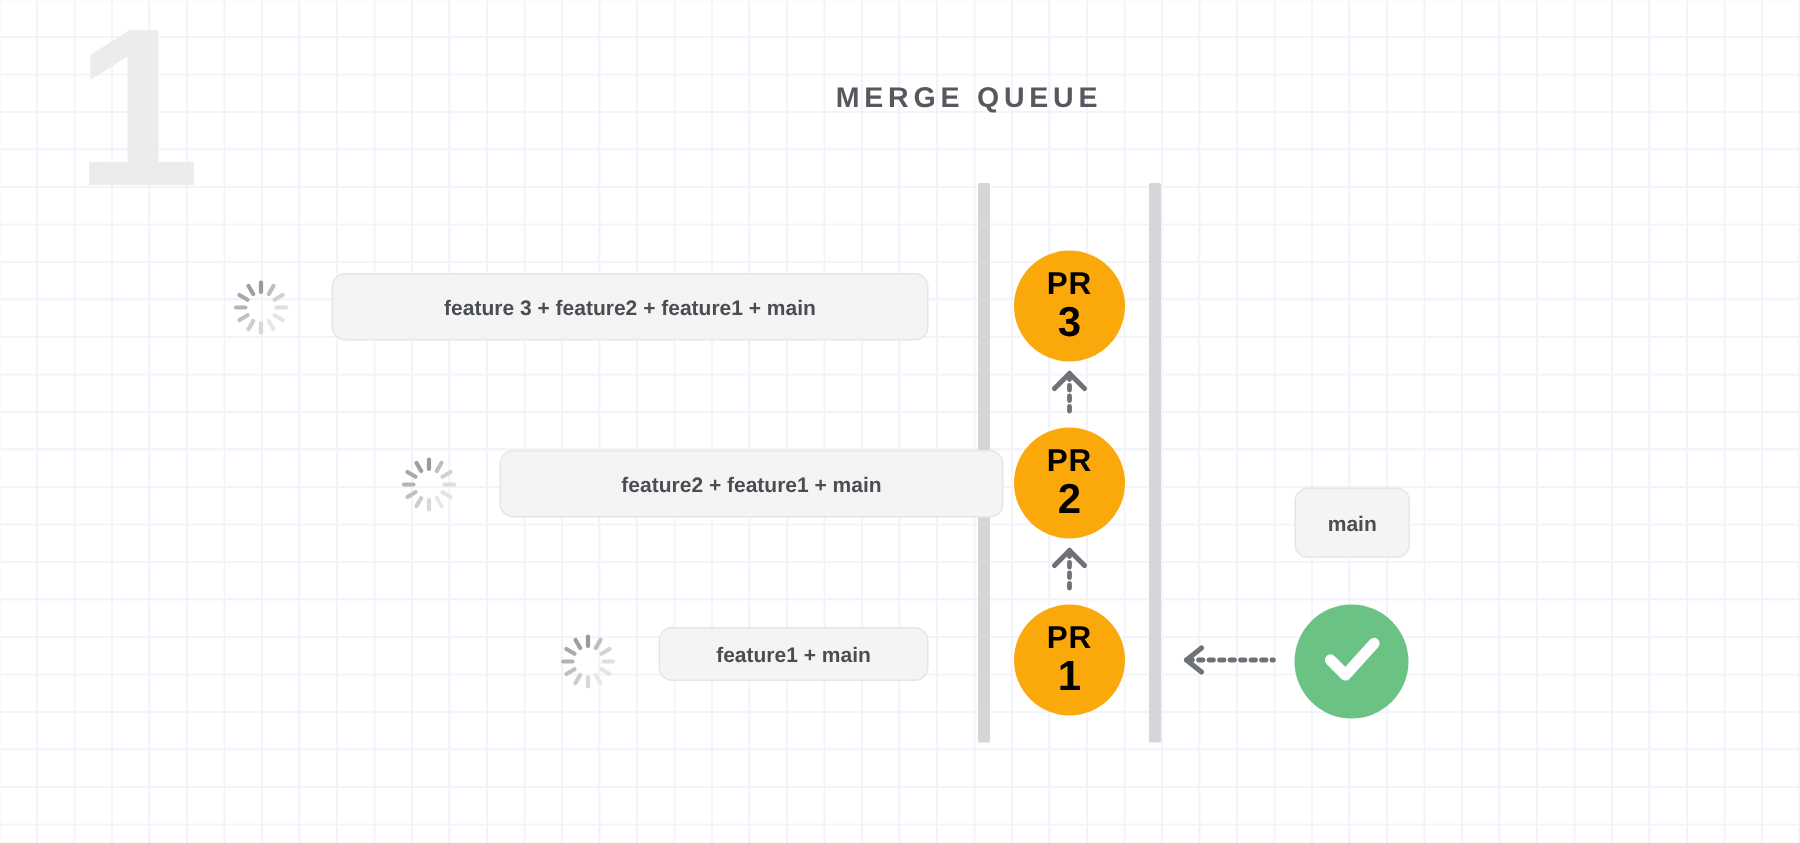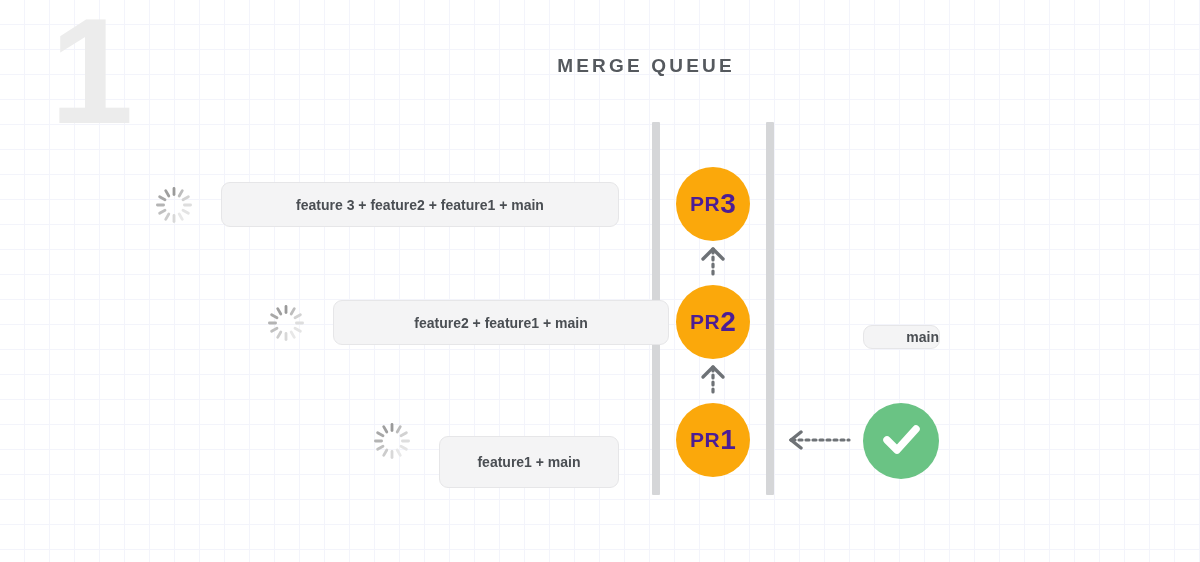--- a/index.html
+++ b/index.html
@@ -73,22 +73,23 @@
   .rail-left  { left: 652px; }
   .rail-right { left: 766px; }
 
   
   .pr-node {
     position: absolute;
     width: 74px;
     height: 74px;
     border-radius: 50%;
     background: #fba80b;
-    color: #4c1d95;
+    color: #000000;
     display: flex;
+    flex-direction: column;
     align-items: center;
     justify-content: center;
     line-height: 1.04;
   }
   .pr-node .pr-label {
     font-size: 21px;
     font-weight: bold;
     letter-spacing: 0.5px;
   }
   .pr-node .pr-num {
@@ -127,22 +128,22 @@
     font-size: 14px;
     font-weight: bold;
     display: flex;
     align-items: center;
     justify-content: center;
     box-sizing: border-box;
     white-space: nowrap;
   }
   .chip-f3   { left: 221px; top: 182px; width: 398px; height: 45px; }
   .chip-f2   { left: 333px; top: 300px; width: 336px; height: 45px; }
-  .chip-f1   { left: 439px; top: 418px; width: 180px; height: 52px; margin-top: 18px; }
-  .chip-main { left: 863px; top: 325px; width:  77px; height: 24px; justify-content: flex-end; }
+  .chip-f1   { left: 439px; top: 418px; width: 180px; height: 36px; }
+  .chip-main { left: 863px; top: 325px; width:  77px; height: 47px; }
 
   
   .spinner {
     position: absolute;
     width: 40px;
     height: 40px;
   }
   .spin-1 { left: 154px; top: 185px; }
   .spin-2 { left: 266px; top: 303px; }
   .spin-3 { left: 372px; top: 421px; }

